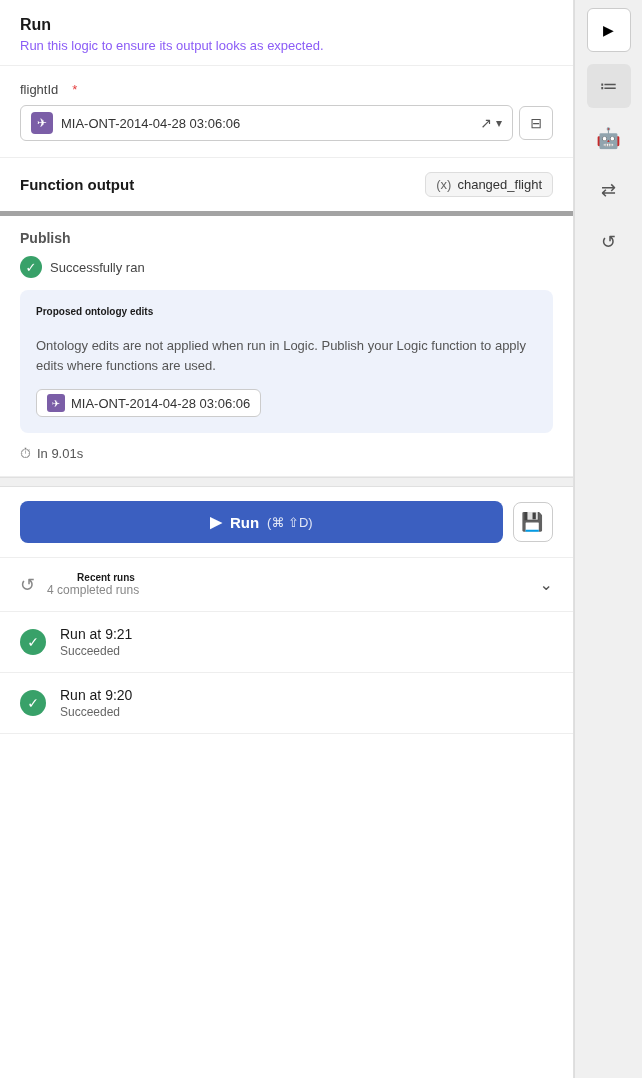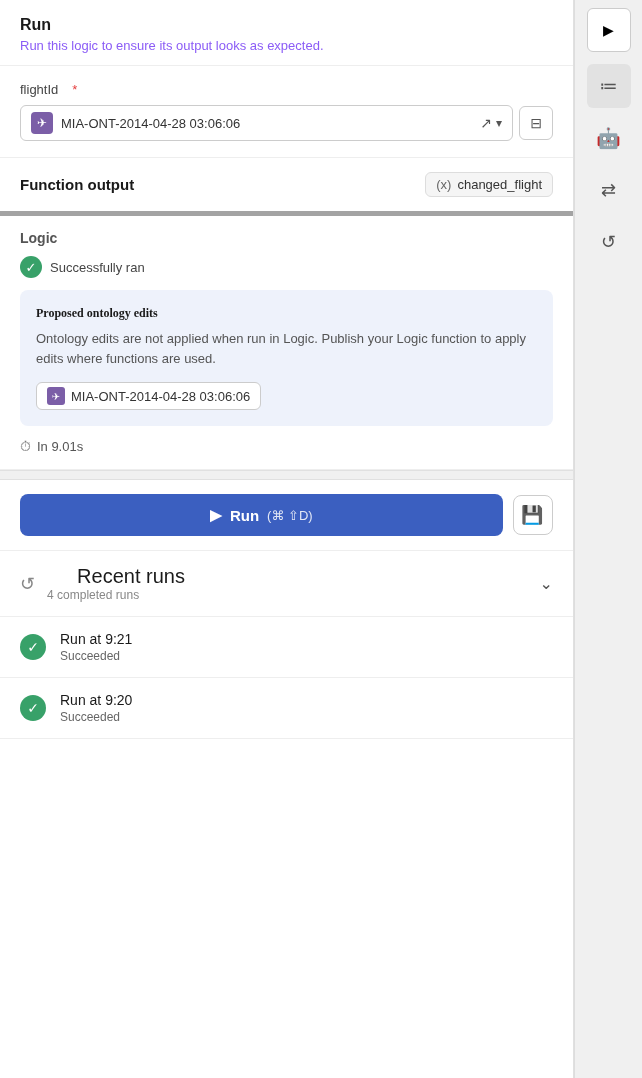--- a/index.html
+++ b/index.html
@@ -256,25 +256,24 @@
     }
 
     .proposed-box {
       background: #eef2fb;
       border-radius: 8px;
       padding: 16px;
       margin-bottom: 12px;
     }
 
     .proposed-title {
-      font-size: 12px;
+      font-size: 10px;
       font-weight: 700;
       color: #1a1a1a;
-      margin-bottom: 8px;
-      font-family: Liberation Serif, serif;
+      margin-bottom: 19px;
     }
 
     .proposed-desc {
       font-size: 13px;
       color: #555;
       line-height: 1.5;
       margin-bottom: 14px;
     }
 
     .modified-label {
@@ -387,22 +386,22 @@
       align-items: center;
       gap: 12px;
     }
 
     .recent-runs-icon {
       color: #888;
       font-size: 18px;
     }
 
     .recent-runs-title {
-      font-size: 20px;
-      font-weight: 400;
+      font-size: 10px;
+      font-weight: 700;
       color: #1a1a1a;
       padding-left: 30px;
     }
 
     .recent-runs-sub {
       font-size: 12px;
       color: #888;
     }
 
     .expand-icon {
@@ -483,21 +482,21 @@
 
   <div class="function-output">
     <div class="function-output-title">Function output</div>
     <div class="output-badge">
       <span class="output-badge-icon">(x)</span>
       <span>changed_flight</span>
     </div>
   </div>
 
   <div class="result-section">
-    <div class="result-title">Logic</div>
+    <div class="result-title">Publish</div>
     <div class="success-row">
       <div class="success-icon">✓</div>
       <div class="success-text">Successfully ran</div>
     </div>
     <div class="proposed-box">
       <div class="proposed-title">Proposed ontology edits</div>
       <div class="proposed-desc">Ontology edits are not applied when run in Logic. Publish your Logic function to apply edits where functions are used.</div>
       <div class="modified-flight">
         <div class="modified-flight-icon">✈</div>
         <span>MIA-ONT-2014-04-28 03:06:06</span>

